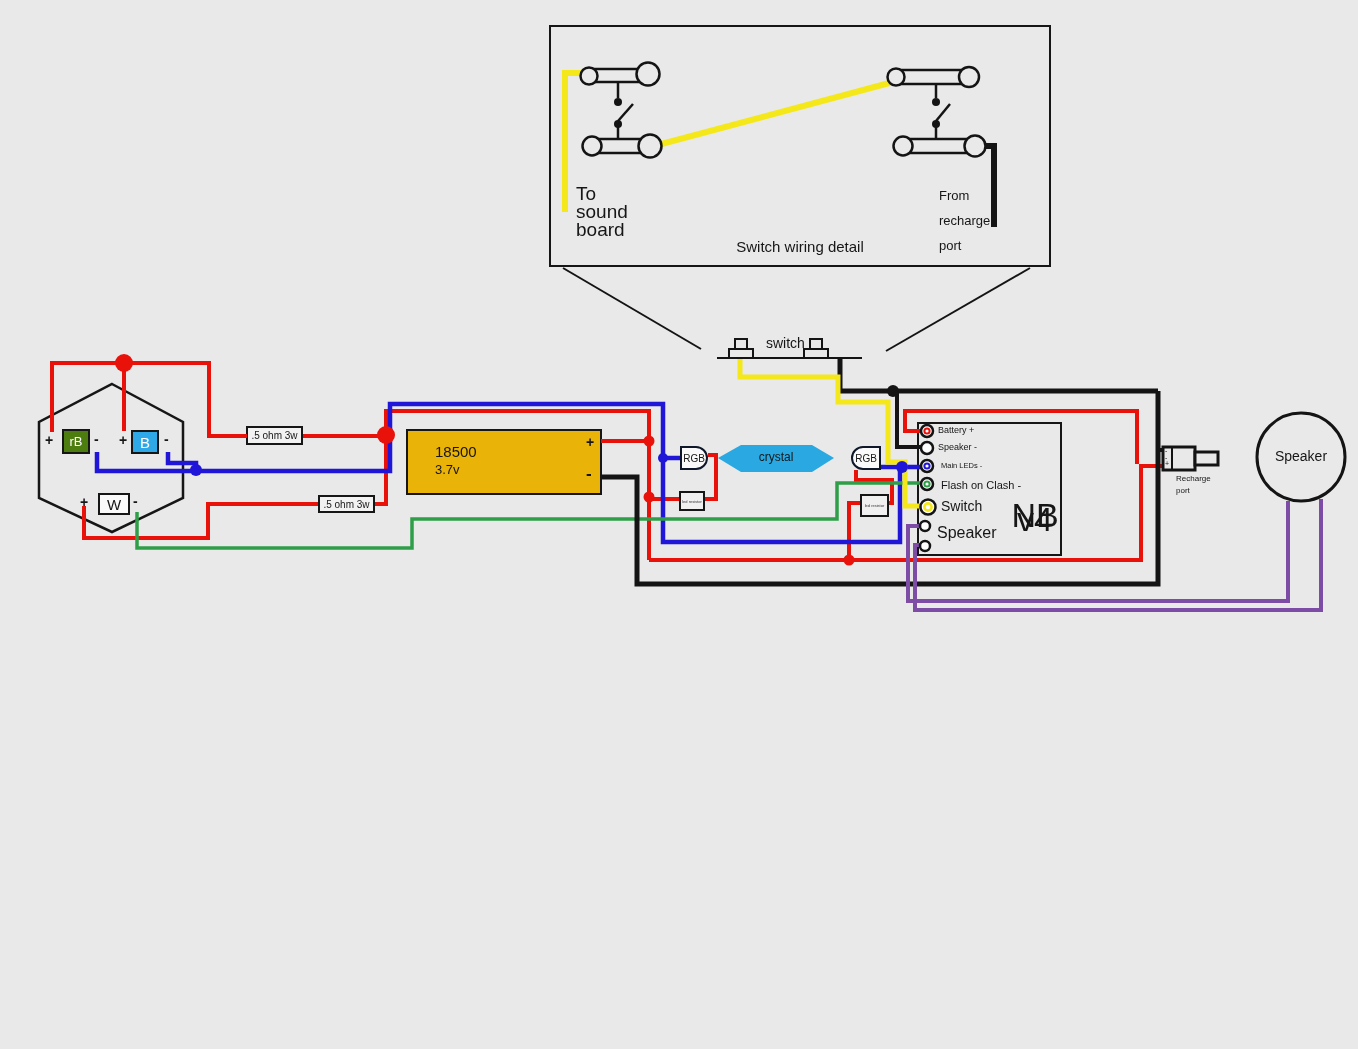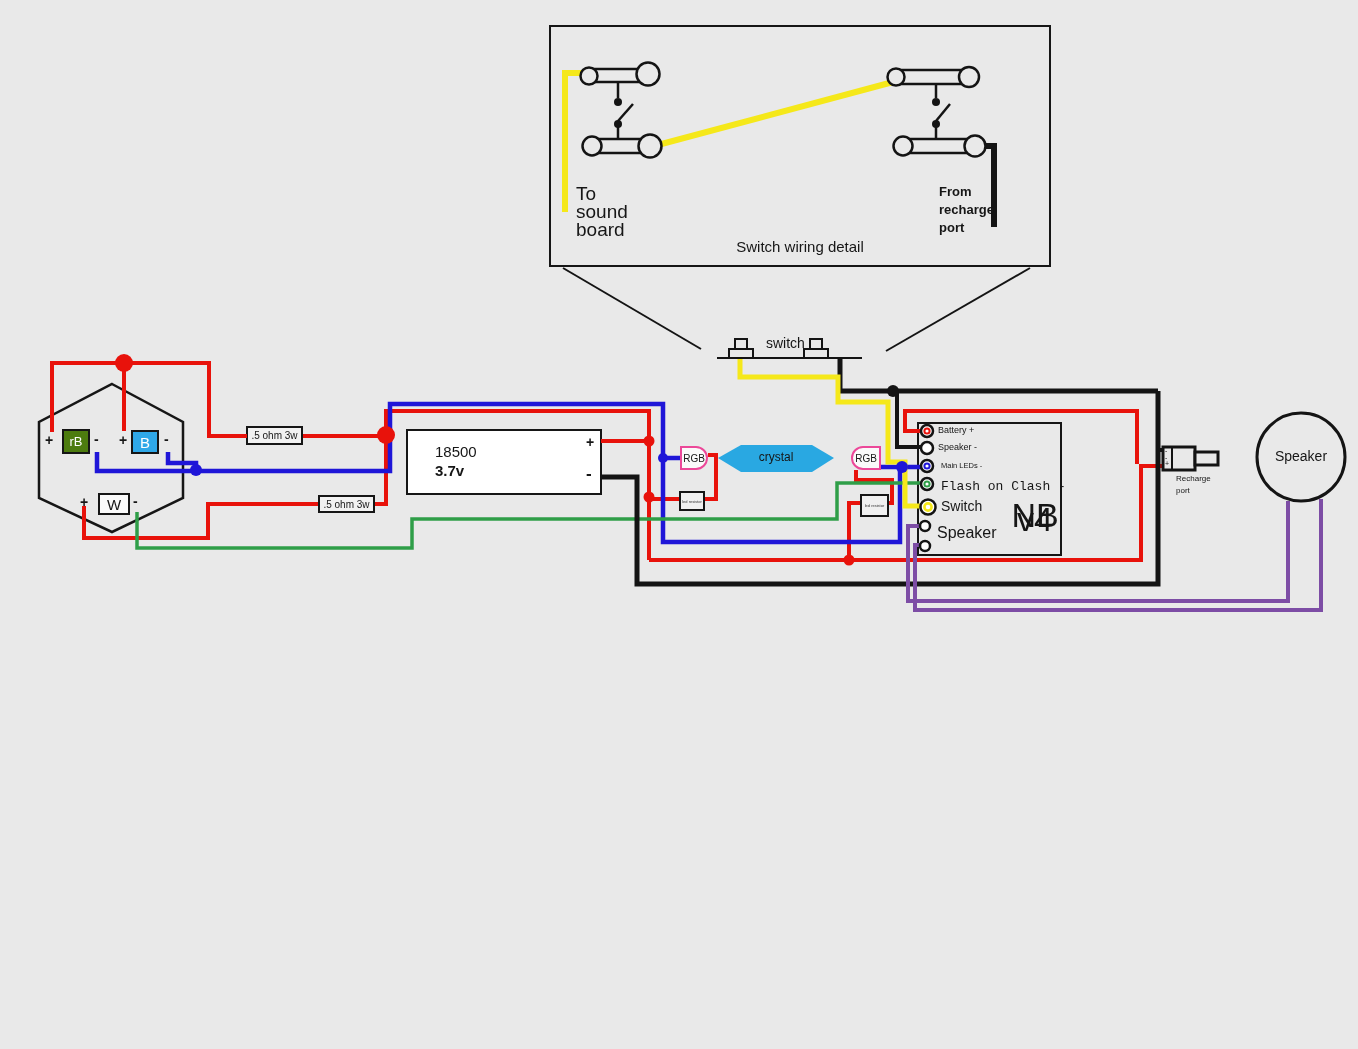--- a/index.html
+++ b/index.html
@@ -1,43 +1,43 @@
 <!DOCTYPE html>
 <html><head>
 <meta charset="utf-8">
 <style>
   html,body{margin:0;padding:0;background:#e9e9e9;font-family:"Liberation Sans",sans-serif;}
   .stage{position:relative;width:1358px;height:1049px;background:#e9e9e9;overflow:hidden;color:#161616;}
-  .box{position:absolute;border:2px solid #161616;background:#ffffff;box-sizing:border-box;}
+  .box{position:absolute;border:2px solid #161616;background:#eab308;box-sizing:border-box;}
   .center{display:flex;align-items:center;justify-content:center;text-align:left;}
   .preline{white-space:pre-line;}
   svg.overlay{position:absolute;left:0;top:0;width:1358px;height:1049px;}
   .txt{position:absolute;}
-  .rgbled{position:absolute;background:#fafafa;border:2px solid #ec4899;box-sizing:border-box;
+  .rgbled{position:absolute;background:#fafafa;border:2px solid #0f172a;box-sizing:border-box;
           display:flex;align-items:center;justify-content:center;font-size:10px;}
   .tiny{font-size:4px;line-height:5px;overflow:hidden;color:#333;}
   .sign{font-size:14px;font-weight:bold;}
 </style>
 </head>
 <body>
 
 <div class="stage">
 
   <div class="box" style="left:549px;top:25px;width:502px;height:242px;background:#e9e9e9;"></div>
 
   <div class="box center" style="left:246px;top:426px;width:57px;height:19px;font-size:10px;background:#f2f2f2;">
     <span>.5 ohm 3w</span>
   </div>
   <div class="box center" style="left:318px;top:495px;width:57px;height:18px;font-size:10px;background:#f2f2f2;">
     <span>.5 ohm 3w</span>
   </div>
 
   <div class="box" style="left:406px;top:429px;width:196px;height:66px;">
     <div class="txt" style="left:27px;top:12px;font-size:15px;">18500</div>
-    <div class="txt" style="left:27px;top:31px;font-size:15px;font-weight:bold;">3.7v</div>
+    <div class="txt" style="left:27px;top:31px;font-size:13px;">3.7v</div>
     <div class="txt sign" style="left:178px;top:3px;">+</div>
     <div class="txt sign" style="left:178px;top:33px;font-size:17px;">-</div>
   </div>
 
   <div class="box center tiny" style="left:679px;top:491px;width:26px;height:20px;background:#f0f0f0;">
     <span>led resistor</span>
   </div>
   <div class="box center tiny" style="left:860px;top:494px;width:29px;height:23px;background:#f0f0f0;">
     <span>led resistor</span>
   </div>
@@ -174,21 +174,21 @@
         <circle cx="663" cy="458" r="5" fill="#1f16d8"></circle>
         <circle cx="902" cy="467" r="6" fill="#1f16d8"></circle>
         <circle cx="893" cy="391" r="6" fill="#141414"></circle>
       </g>
     </g>
   </svg>
 
   <div class="txt preline" style="left:576px;top:185px;font-size:19px;line-height:18px;">To
 sound
 board</div>
-  <div class="txt preline" style="left:939px;top:183px;font-size:13px;line-height:18px;font-weight:bold;">From
+  <div class="txt preline" style="left:939px;top:183px;font-size:13px;line-height:25px;">From
 recharge
 port</div>
   <div class="txt center" style="left:549px;top:238px;width:502px;font-size:15px;">Switch wiring detail</div>
 
   <div class="txt" style="left:766px;top:335px;font-size:14px;">switch</div>
 
   <div class="txt sign" style="left:45px;top:432px;">+</div>
   <div class="txt sign" style="left:94px;top:431px;">-</div>
   <div class="txt sign" style="left:119px;top:432px;">+</div>
   <div class="txt sign" style="left:164px;top:431px;">-</div>
@@ -199,21 +199,21 @@
     <span>RGB</span>
   </div>
   <div class="rgbled" style="left:851px;top:446px;width:30px;height:24px;border-radius:12px 0 0 12px;">
     <span>RGB</span>
   </div>
   <div class="txt center" style="left:736px;top:450px;width:80px;font-size:12px;">crystal</div>
 
   <div class="txt" style="left:938px;top:425px;font-size:9px;text-align:center;">Battery +</div>
   <div class="txt" style="left:938px;top:442px;font-size:9px;">Speaker -</div>
   <div class="txt" style="left:941px;top:461px;font-size:7.5px;">Main LEDs -</div>
-  <div class="txt" style="left:941px;top:479px;font-size:13px;font-family:Liberation Mono, monospace;">Flash on Clash -</div>
+  <div class="txt" style="left:941px;top:479px;font-size:11px;">Flash on Clash -</div>
   <div class="txt" style="left:941px;top:498px;font-size:14px;">Switch</div>
   <div class="txt" style="left:937px;top:524px;font-size:16px;">Speaker</div>
   <div class="txt center" style="left:1003px;top:464px;width:64px;font-size:34px;margin-top:32px;">NB</div>
   <div class="txt center" style="left:1003px;top:500px;width:64px;font-size:34px;">v4</div>
 
   <div class="txt" style="left:1165px;top:447px;font-size:7px;line-height:7px;">-</div>
   <div class="txt" style="left:1165px;top:454px;font-size:7px;line-height:7px;">-</div>
   <div class="txt" style="left:1165px;top:460px;font-size:7px;line-height:7px;">+</div>
   <div class="txt preline" style="left:1176px;top:473px;font-size:8px;line-height:12px;">Recharge
 port</div>

